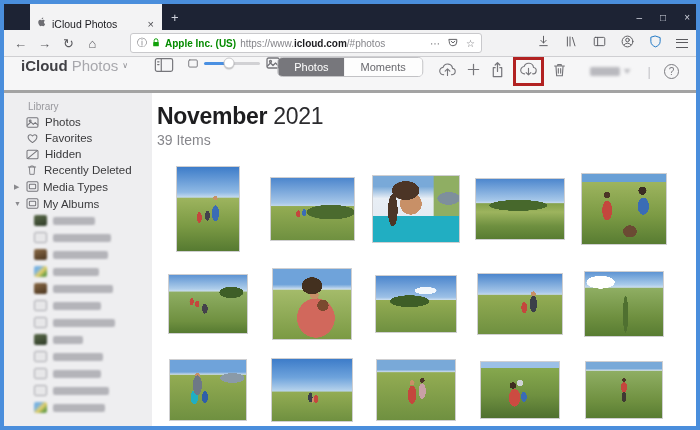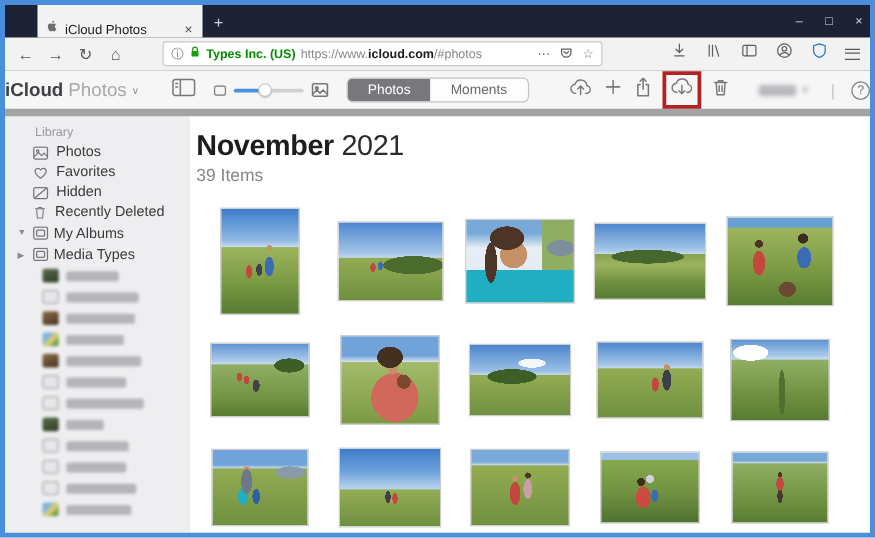--- a/index.html
+++ b/index.html
@@ -23,21 +23,21 @@
   .identity { color:#058b00; font-weight:bold; white-space:nowrap; }
   .url { color:#85858a; white-space:nowrap; overflow:hidden; }
   .url b { color:#1b1b1f; }
   .urlbar .right { margin-left:auto; display:flex; align-items:center; gap:7px; color:#737377; }
   .nav-right { margin-left:auto; display:flex; align-items:center; gap:13px; }
   .hamb { width:12px; height:9px; border-top:1.4px solid #5a5a5e; border-bottom:1.4px solid #5a5a5e; background:linear-gradient(#5a5a5e,#5a5a5e) center/12px 1.4px no-repeat; }
   .icn { fill:none; stroke:#5d5d61; stroke-width:1.3; stroke-linecap:round; stroke-linejoin:round; }
   .icn.blue { stroke:#1d76c4; }
 
   
-  .apptoolbar { height:36px; background:#f6f6f7; border-bottom:6px solid #a3a3a3; display:flex; align-items:center; padding:0 0; position:relative; flex:0 0 auto; }
+  .apptoolbar { height:36px; background:#f6f6f7; border-bottom:3px solid #a3a3a3; display:flex; align-items:flex-start; padding:0 17px; position:relative; flex:0 0 auto; }
   .brand { display:flex; align-items:baseline; gap:4px; font-size:15px; }
   .brand .b1 { font-weight:bold; color:#404045; }
   .brand .b2 { color:#a8a8ad; }
   .brand .chev { font-size:8px; color:#8e8e93; align-self:center; }
   .panel-toggle { margin-left:26px; }
   .zoomslider { display:flex; align-items:center; gap:6px; margin-left:14px; }
   .track { width:56px; height:3px; border-radius:2px; background:linear-gradient(90deg,#4a90e2 0 45%, #d1d1d4 45%); position:relative; }
   .thumb { position:absolute; left:45%; top:50%; transform:translate(-50%,-50%); width:11px; height:11px; border-radius:50%; background:#fff; border:1px solid #c9c9cc; box-shadow:0 1px 1px rgba(0,0,0,.2); }
   .segmented { position:absolute; left:50%; transform:translateX(-50%); display:flex; border:1px solid #c2c2c5; border-radius:5px; overflow:hidden; font-size:11px; height:20px; }
   .seg { display:flex; align-items:center; justify-content:center; padding:0 16px; }
@@ -191,21 +191,21 @@
     <span class="navglyph">↻</span>
     <span class="navglyph">⌂</span>
     <div class="urlbar">
       <span class="info-glyph">ⓘ</span>
       <span>
         <svg width="10" height="11" viewBox="0 0 16 16">
             <path fill="none" stroke="#12a10a" stroke-width="1.6" d="M5 7V5a3 3 0 016 0v2"></path>
             <rect x="3.5" y="7" width="9" height="7" rx="1" fill="#12a10a"></rect>
           </svg>
       </span>
-      <span class="identity">Types Inc. (US)</span>
+      <span class="identity">Apple Inc. (US)</span>
       <span class="url"><span>https://www.</span><b>icloud.com</b><span>/#photos</span></span>
       <span class="right">
         <span>⋯</span>
         <span>
           <svg width="12" height="12" viewBox="0 0 16 16" class="icn">
               <path d="M3 4.5h10V8a5 5 0 01-10 0z"></path>
               <path d="M5.5 7L8 9.2 10.5 7"></path>
             </svg>
         </span>
         <span>☆</span>
@@ -337,35 +337,35 @@
           </svg>
         <span>Hidden</span>
       </div>
       <div class="sitem">
         <svg width="12" height="12" viewBox="0 0 16 18" class="aicn">
             <path d="M2.5 4.5h11M6 4.5V3h4v1.5M4 4.5l.8 11h6.4l.8-11"></path>
           </svg>
         <span>Recently Deleted</span>
       </div>
       <div class="aitem">
+        <span class="disc">▶</span>
+        <svg width="13" height="11" viewBox="0 0 16 14" class="aicn">
+            <rect x="1" y="1" width="14" height="12" rx="1.5"></rect>
+            <rect x="4" y="4" width="8" height="6" rx="1"></rect>
+          </svg>
+        <span>Media Types</span>
+      </div>
+      <div class="aitem">
         <span class="disc">▼</span>
         <svg width="13" height="11" viewBox="0 0 16 14" class="aicn">
             <rect x="1" y="1" width="14" height="12" rx="1.5"></rect>
             <rect x="4" y="4" width="8" height="6" rx="1"></rect>
           </svg>
         <span>My Albums</span>
       </div>
-      <div class="aitem">
-        <span class="disc">▶</span>
-        <svg width="13" height="11" viewBox="0 0 16 14" class="aicn">
-            <rect x="1" y="1" width="14" height="12" rx="1.5"></rect>
-            <rect x="4" y="4" width="8" height="6" rx="1"></rect>
-          </svg>
-        <span>Media Types</span>
-      </div>
       <div>
           <div class="album-row">
             <span class="album-icon ic-dark"></span>
             <span class="blur-bar" style="width: 42px;"></span>
           </div>
           <div class="album-row">
             <span class="album-icon ic-outline"></span>
             <span class="blur-bar" style="width: 58px;"></span>
           </div>
           <div class="album-row">

